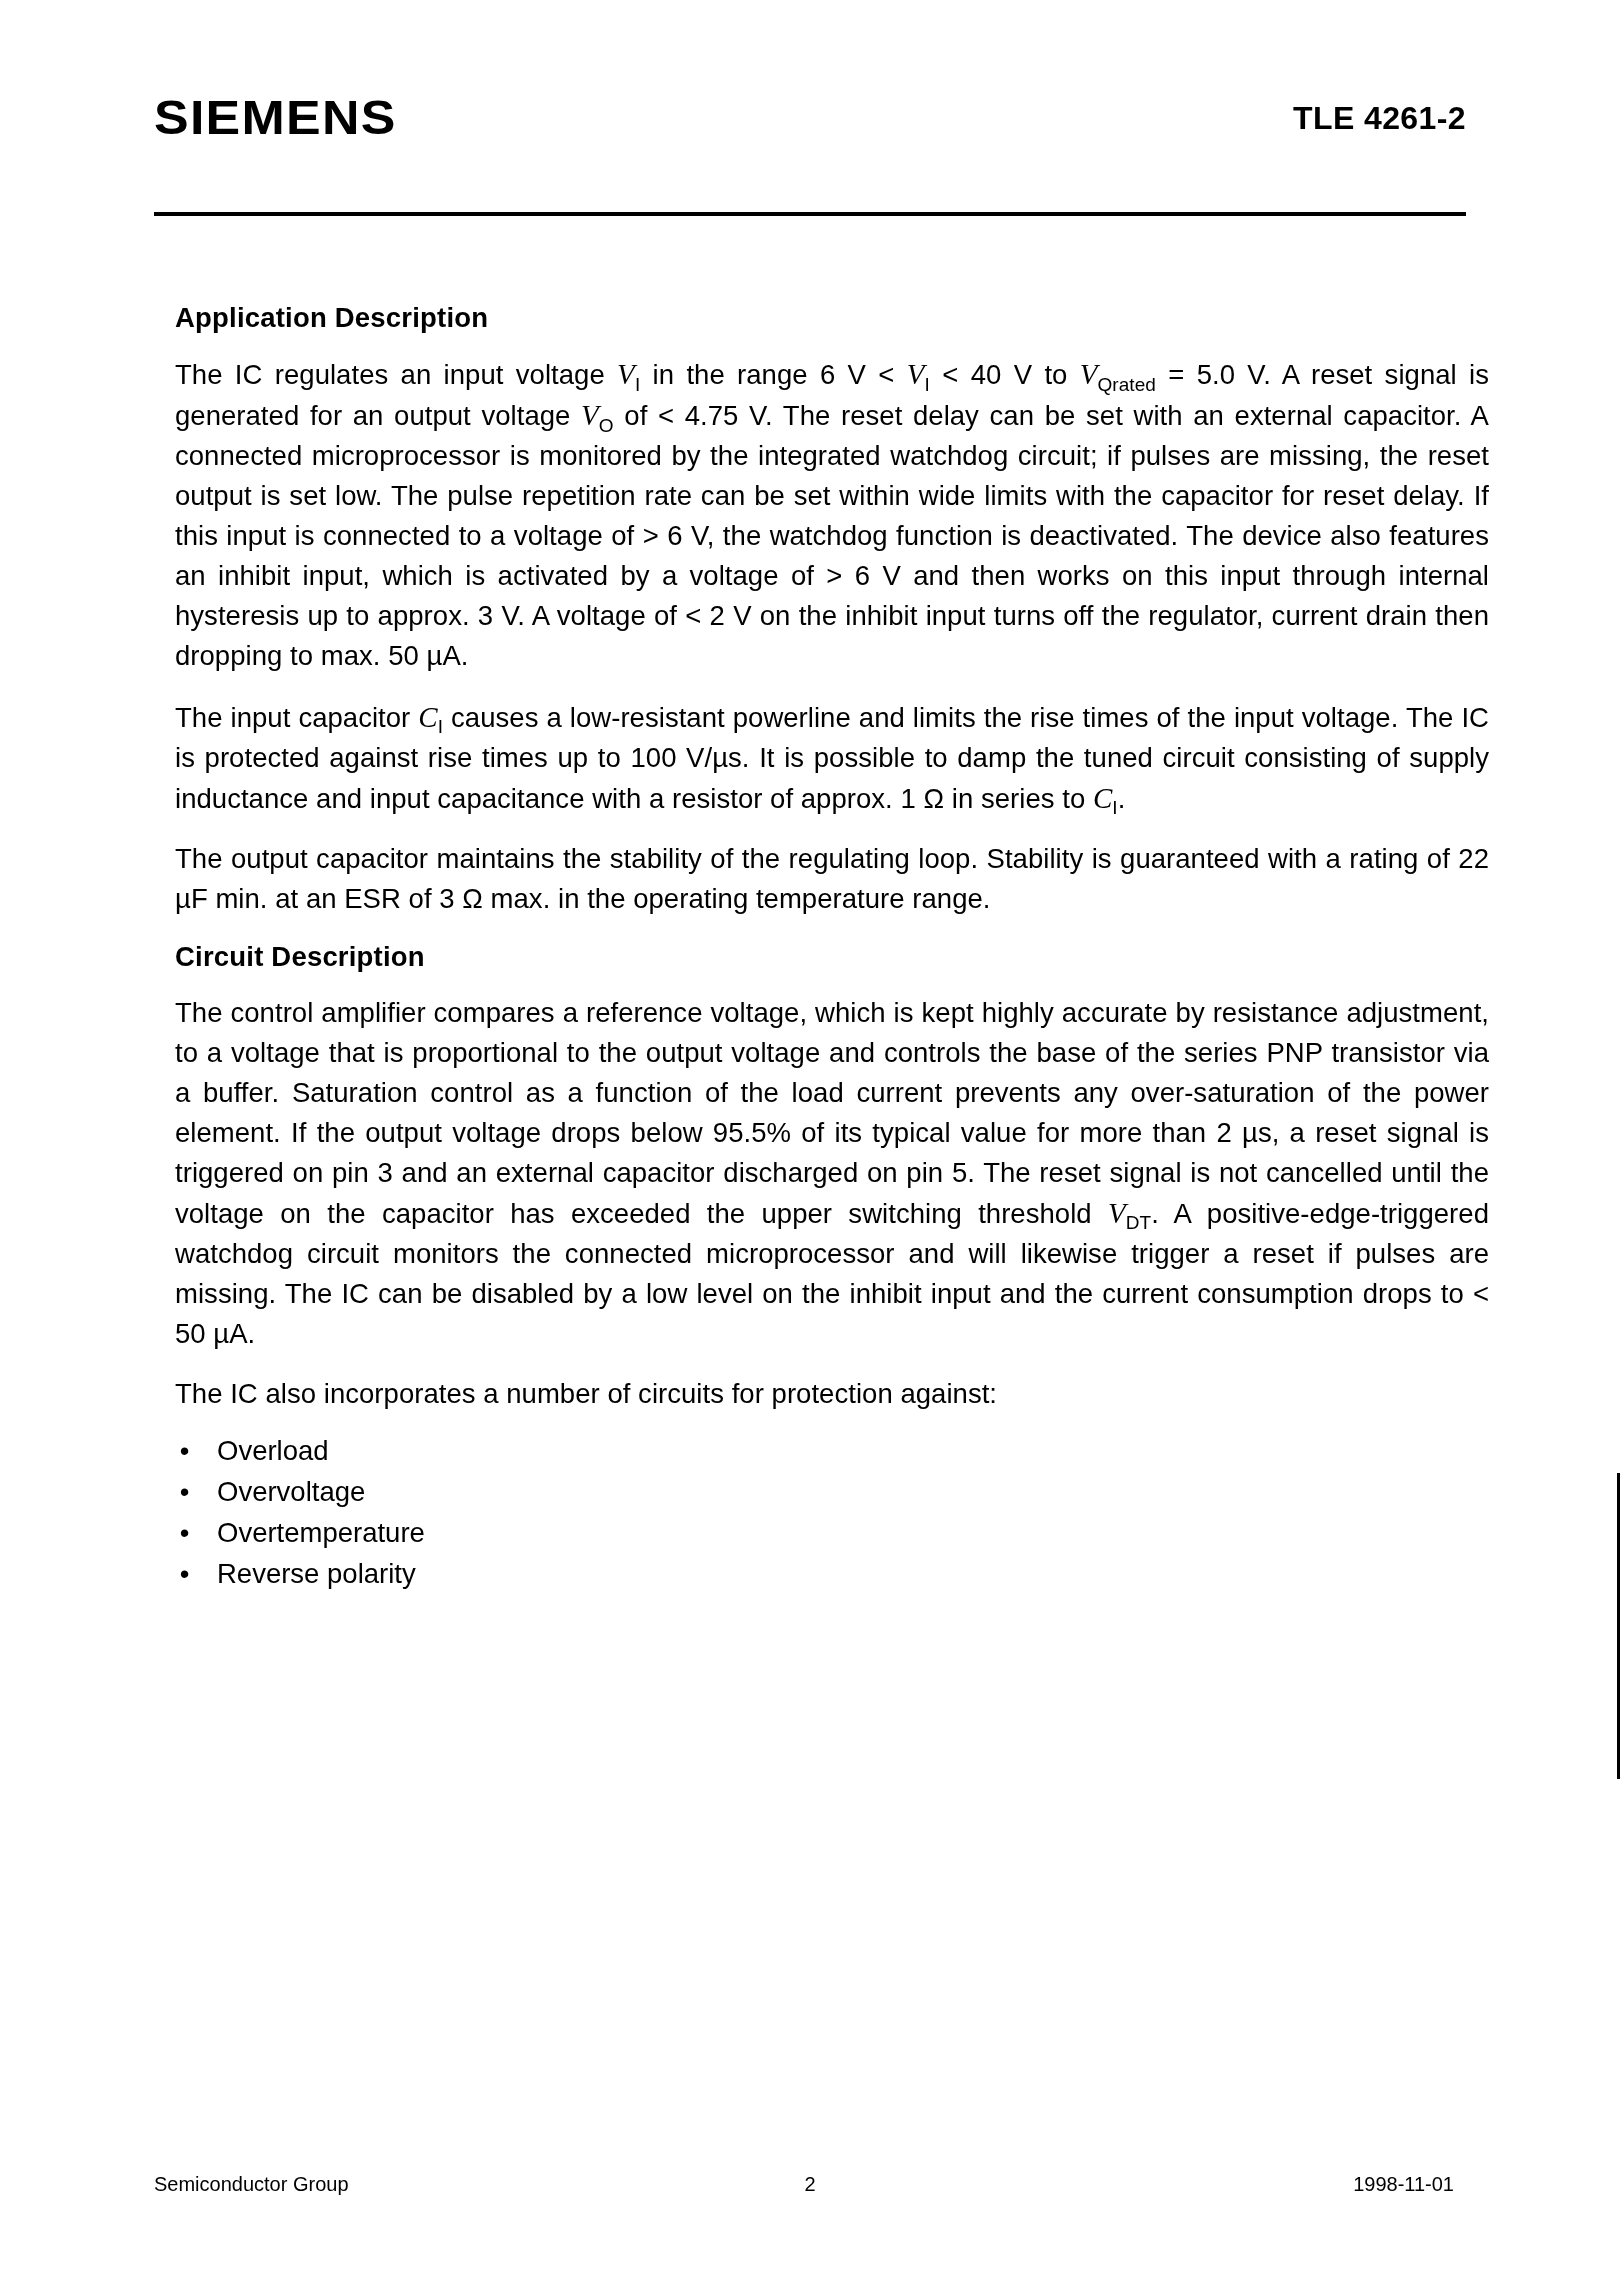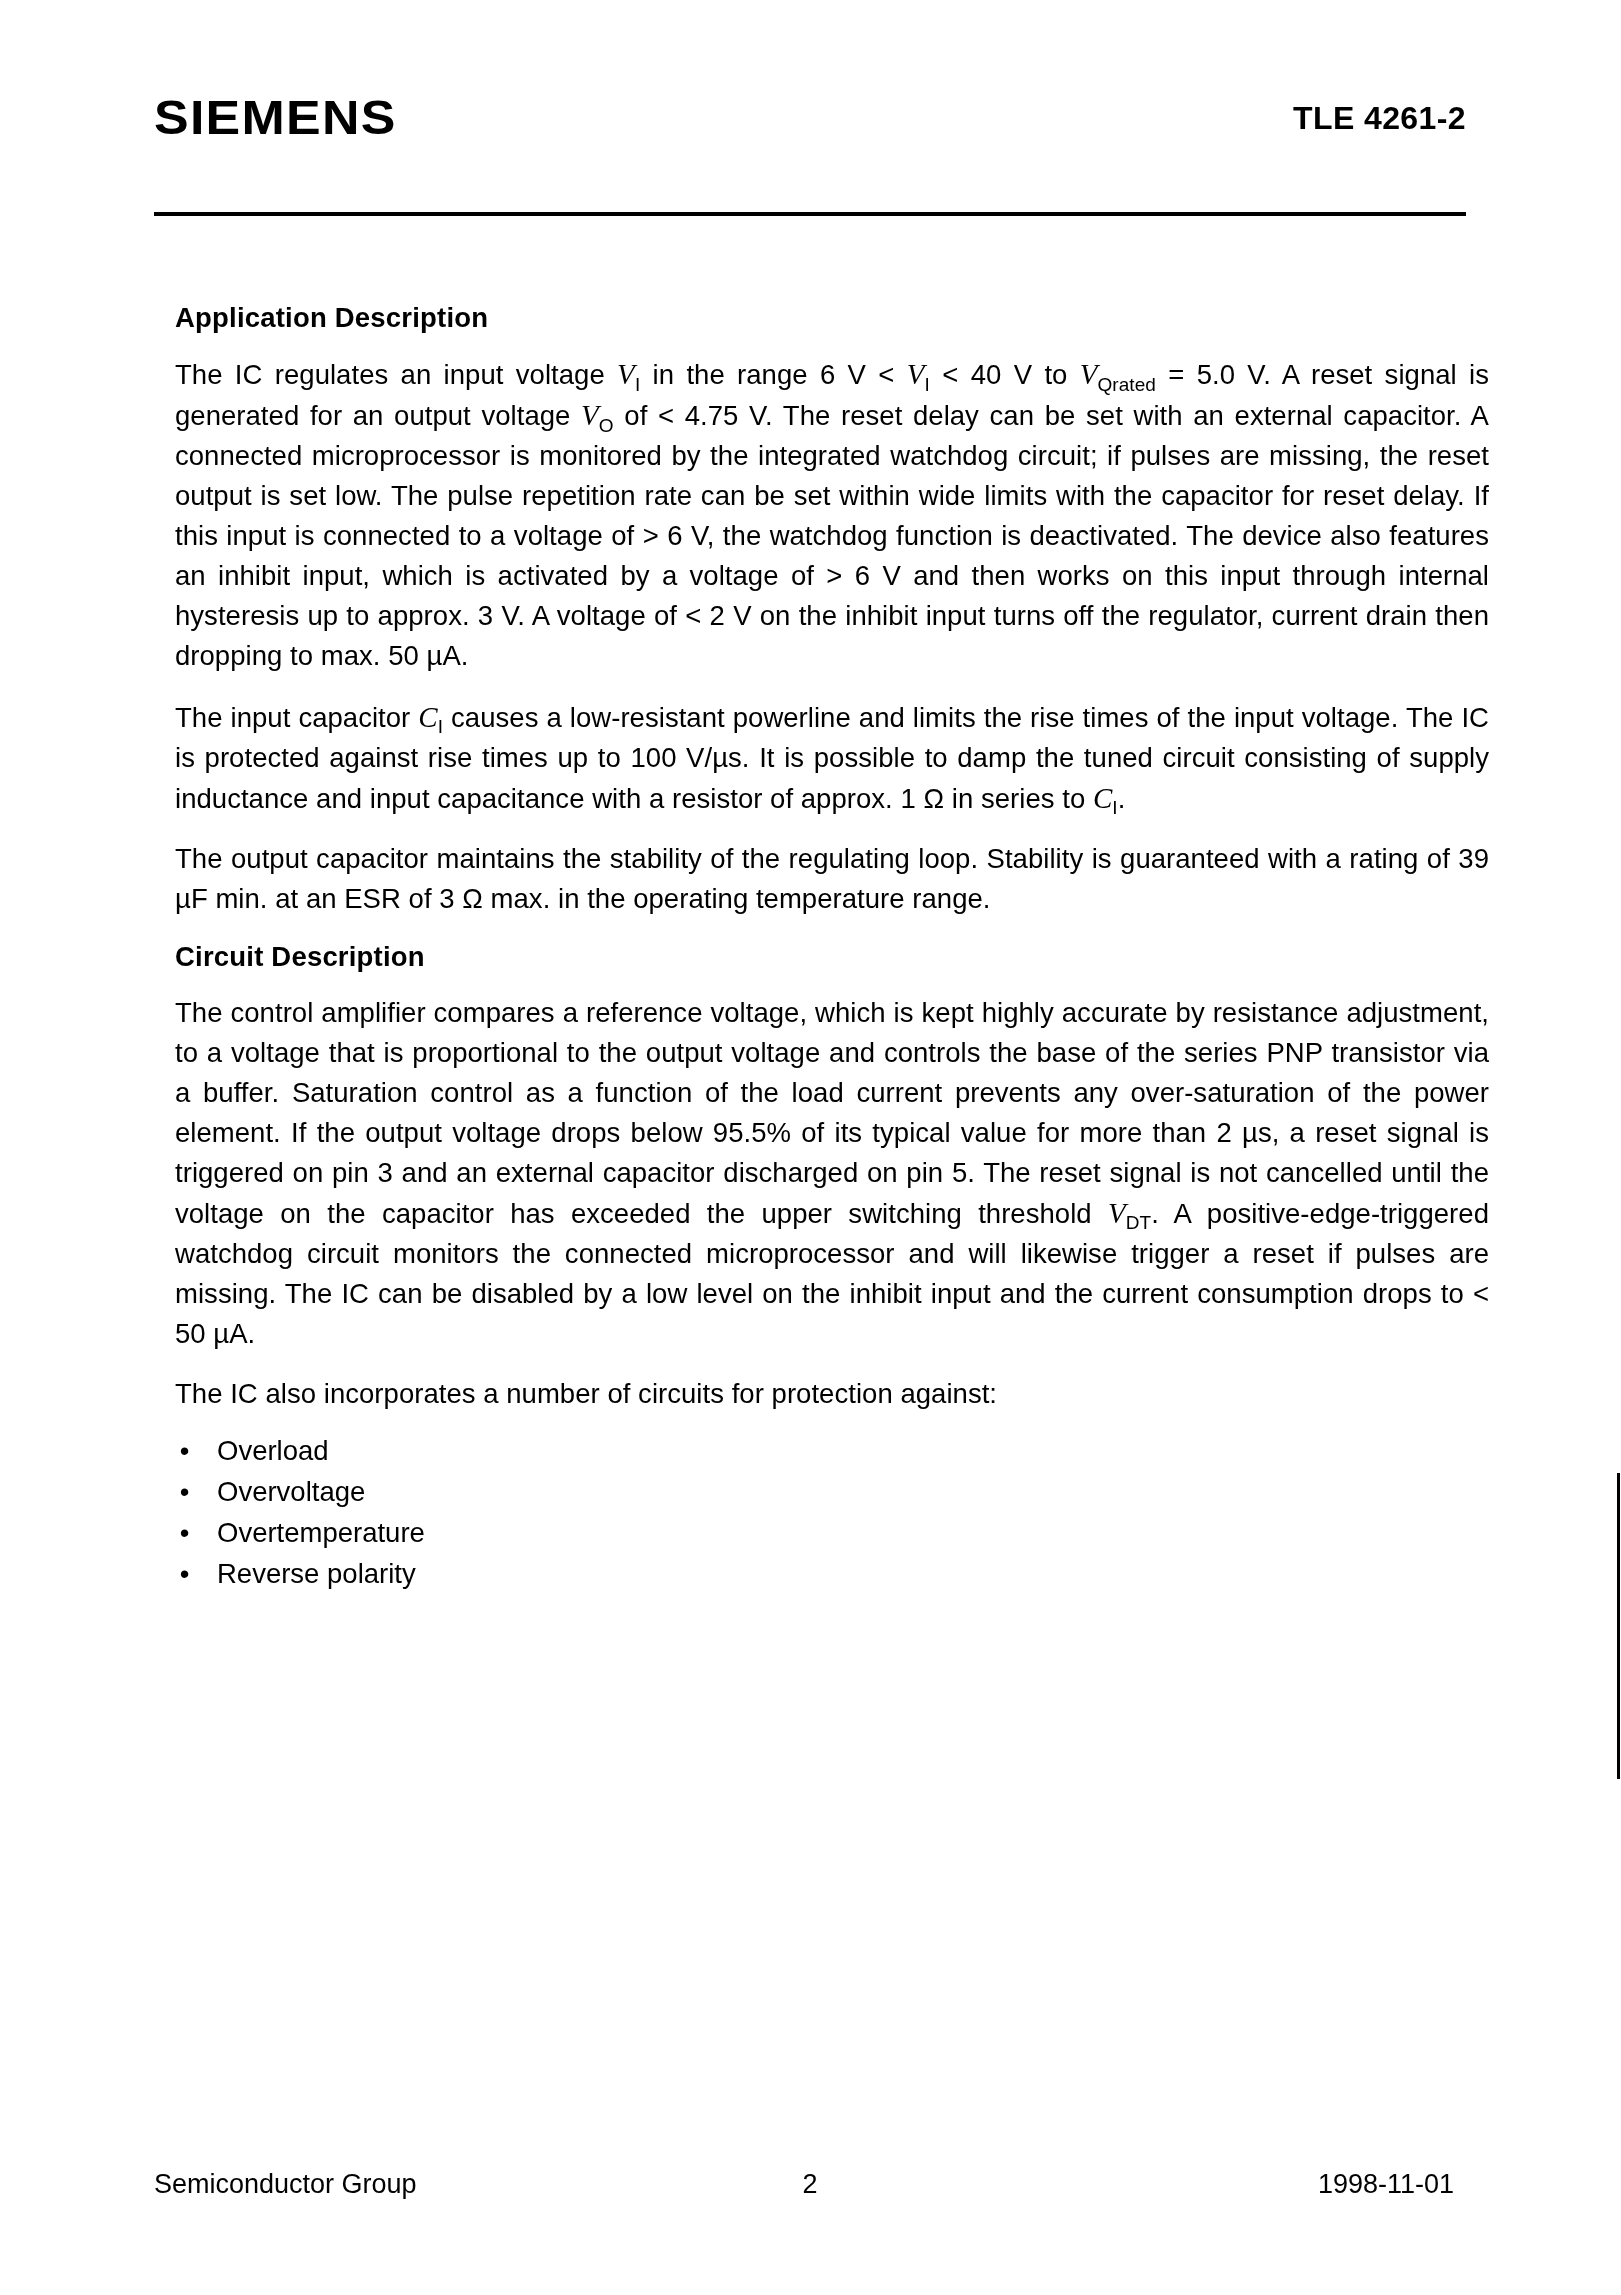--- a/index.html
+++ b/index.html
@@ -145,21 +145,21 @@
   }
 
   
   .footer {
     position: absolute;
     left: 154px;
     right: 154px;
     top: 2168px;
     height: 39px;
     font-family: "Liberation Sans", sans-serif;
-    font-size: 27px;
+    font-size: 20px;
     line-height: 33px;
   }
   .footer .f-left  { position: absolute; left: 0; top: 0; }
   .footer .f-mid   { position: absolute; left: 0; right: 0; top: 0; text-align: center; }
   .footer .f-right { position: absolute; right: 12px; top: 0; margin-left: 32px; }
 </style>
 </head>
 <body>
 
 <div class="page">
@@ -172,21 +172,21 @@
 
   <div class="content">
 
     <h2 class="section-heading">Application Description</h2>
 
     <p class="body-text"><span>The IC regulates an input voltage </span><span class="nb"><var>V</var><sub>I</sub></span><span> in the range  6 V &lt; </span><span class="nb"><var>V</var><sub>I</sub></span><span> &lt; 40 V to </span><span class="nb"><var>V</var><sub>Qrated</sub></span><span> = 5.0 V. A reset signal is generated for an output voltage </span><span class="nb"><var>V</var><sub>O</sub></span><span> of  &lt; 4.75 V. The reset delay can be set with an external capacitor. A connected microprocessor is monitored by the integrated watchdog circuit; if pulses are missing, the reset output is set low. The pulse repetition rate can be set within wide limits with the capacitor for reset delay. If this input is connected to a voltage of  &gt; 6 V, the watchdog function is deactivated. The device also features an inhibit input, which is activated by a voltage of  &gt; 6 V and then works on this input through internal hysteresis up to approx. 3 V. A voltage of &lt; 2 V on the inhibit input turns off the regulator, current drain then dropping to max. 50 µA.</span></p>
 
 
     <p class="body-text"><span>The input capacitor </span><span class="nb"><var>C</var><sub>I</sub></span><span> causes a low-resistant powerline and limits the rise times of the input voltage. The IC is protected against rise times up to 100 V/µs. It is possible to damp the tuned circuit consisting of supply inductance and input capacitance with a resistor of approx. 1 Ω in series to </span><span class="nb"><var>C</var><sub>I</sub><span>.</span></span></p>
 
-    <p class="body-text">The output capacitor maintains the stability of the regulating loop. Stability is guaranteed with a rating of 39 µF min. at an ESR of 3 Ω max. in the operating temperature range.</p>
+    <p class="body-text">The output capacitor maintains the stability of the regulating loop. Stability is guaranteed with a rating of 22 µF min. at an ESR of 3 Ω max. in the operating temperature range.</p>
 
     <h2 class="section-heading spacer-before">Circuit Description</h2>
 
     <p class="body-text"><span>The control amplifier compares a reference voltage, which is kept highly accurate by resistance adjustment, to a voltage that is proportional to the output voltage and controls the base of the series PNP transistor via a buffer. Saturation control as a function of the load current prevents any over-saturation of the power element. If the output voltage drops below 95.5% of its typical value for more than 2 µs, a reset signal is triggered on pin 3 and an external capacitor discharged on pin 5. The reset signal is not cancelled until the voltage on the capacitor has exceeded the upper switching threshold </span><span class="nb"><var>V</var><sub>DT</sub></span><span>. A positive-edge-triggered watchdog circuit monitors the connected microprocessor and will likewise trigger a reset if pulses are missing. The IC can be disabled by a low level on the inhibit input and the current consumption drops to &lt; 50 µA.</span></p>
 
     <p class="body-text nojust last">The IC also incorporates a number of circuits for protection against:</p>
 
     <ul class="protect-list">
       <li><span class="bullet">•</span><span>Overload</span></li>
       <li><span class="bullet">•</span><span>Overvoltage</span></li>

